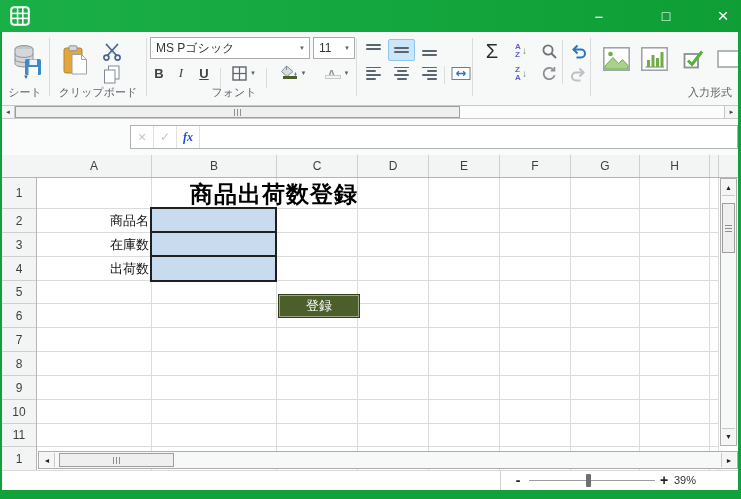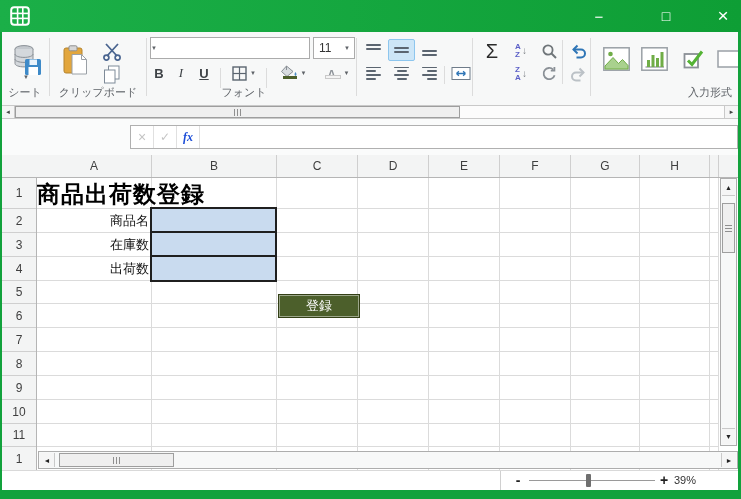--- a/index.html
+++ b/index.html
@@ -43,21 +43,21 @@
   #grid{left:2px;top:155px;width:736px;height:315px;background:#fff;overflow:hidden}
   #colhdr{position:absolute;left:0;top:0;width:736px;height:23px;background:#F3F4F4;border-bottom:1px solid #B5B5B5;box-sizing:border-box}
   .hdrcell{position:absolute;top:0;height:22px;background:#F3F4F4;border-right:1px solid #CFCFCF;box-sizing:border-box;
            font-size:12px;color:#3F3F3F;display:flex;align-items:center;justify-content:center}
   #rowhdr{position:absolute;left:0;top:23px;width:35px;height:292px;background:#F3F4F4;border-right:1px solid #B5B5B5;box-sizing:border-box;overflow:hidden}
   .rowcell{position:absolute;left:0;width:34px;border-bottom:1px solid #CFCFCF;box-sizing:border-box;background:#F3F4F4;
            font-size:12px;color:#3F3F3F;display:flex;align-items:center;justify-content:center}
   .glv{position:absolute;width:1px;background:#DBDBDB}
   .glh{position:absolute;height:1px;background:#DBDBDB}
   .fieldlabel{position:absolute;left:35px;width:112px;font-size:13px;color:#111;text-align:right;padding-right:4px}
-  #sheet-title{left:35px;top:25px;width:321px;height:29px;line-height:29px;text-align:left;font-size:23px;font-weight:bold;color:#000;letter-spacing:1px}
+  #sheet-title{left:35px;top:25px;width:321px;height:29px;line-height:29px;text-align:right;font-size:23px;font-weight:bold;color:#000;letter-spacing:1px}
   #bluecells{left:148px;top:52px;width:127px;height:75px;background:#C9DBEF;border:2px solid #1F1F1F;box-sizing:border-box}
   .bluediv{position:absolute;left:0;width:123px;height:2px;background:#1F1F1F}
   #regbtn{left:276px;top:139px;width:82px;height:24px;background:#4C5F2B;border:1px solid #333F16;box-sizing:border-box;
           box-shadow:inset 0 0 0 1px rgba(255,255,255,.45);color:#fff;font-size:13px;display:flex;align-items:center;justify-content:center;cursor:default}
   
   .scrollbar{position:absolute;background:#F7F8F8;border:1px solid #ADADAD;box-sizing:border-box}
   .sb-arrow{position:absolute;display:flex;align-items:center;justify-content:center;background:#F5F5F5;font-size:7px;color:#222}
   .sb-thumb{position:absolute;background:#EFEFEF;border:1px solid #9E9E9E;box-sizing:border-box;display:flex;align-items:center;justify-content:center}
   
   #statusbar{left:2px;top:470px;width:736px;height:20px;background:#fff;border-top:1px solid #D9D9D9;box-sizing:border-box}
@@ -127,20 +127,21 @@
     </div>
     <div class="rbtn" style="left:98px;top:31px;width:26px;height:22px">
       <svg width="18" height="20" viewBox="0 0 18 20">
         <rect x="5.5" y="1" width="10.5" height="13" fill="#fff" stroke="#7F8B99"></rect>
         <rect x="1.5" y="5" width="10.5" height="13" fill="#fff" stroke="#7F8B99"></rect>
       </svg>
     </div>
     <div class="glabel" style="left:52px;width:92px">クリップボード</div>
 
     <div class="combo" style="left:150px;top:5px;width:158px;height:20px">
+      <span class="val">MS Pゴシック</span>
       <span class="caret">▼</span>
     </div>
     <div class="combo" style="left:313px;top:5px;width:40px;height:20px">
       <span class="val">11</span>
       <span class="caret">▼</span>
     </div>
     <div class="rbtn fmtbtn" style="left:148px;top:30px;width:20px;height:20px;font-weight:bold">B</div>
     <div class="rbtn fmtbtn" style="left:170px;top:30px;width:20px;height:20px;font-style:italic;font-family:'Liberation Serif',serif">I</div>
     <div class="rbtn fmtbtn" style="left:192px;top:30px;width:22px;height:20px;text-decoration:underline;font-weight:bold">U</div>
     <div class="gsep" style="left:220px;top:36px;height:20px"></div>
@@ -164,21 +165,21 @@
       </span>
       <span class="caret">▼</span>
     </div>
     <div class="rbtn" style="left:316px;top:30px;width:38px;height:20px;gap:3px">
       <span style="position:relative;width:18px;height:16px;text-align:center">
         <b style="font-size:12px;color:#8E9399;line-height:11px">A</b>
         <i class="colorbar" style="left:2px;background:#F4F4F4;border:1px solid #C9C9C9;height:2px"></i>
       </span>
       <span class="caret">▼</span>
     </div>
-    <div class="glabel" style="left:142px;width:204px">フォント</div>
+    <div class="glabel" style="left:132px;width:204px">フォント</div>
 
     <div class="rbtn" style="left:360px;top:7px;width:25px;height:20px">
       <span class="alico" style="justify-content:flex-start">
           <i style="margin-top:0"></i>
           <i></i>
         </span>
     </div>
     <div class="rbtn hl" style="left:388px;top:7px;width:25px;height:20px">
       <span class="alico" style="justify-content:center">
           <i style="margin-top:0"></i>

